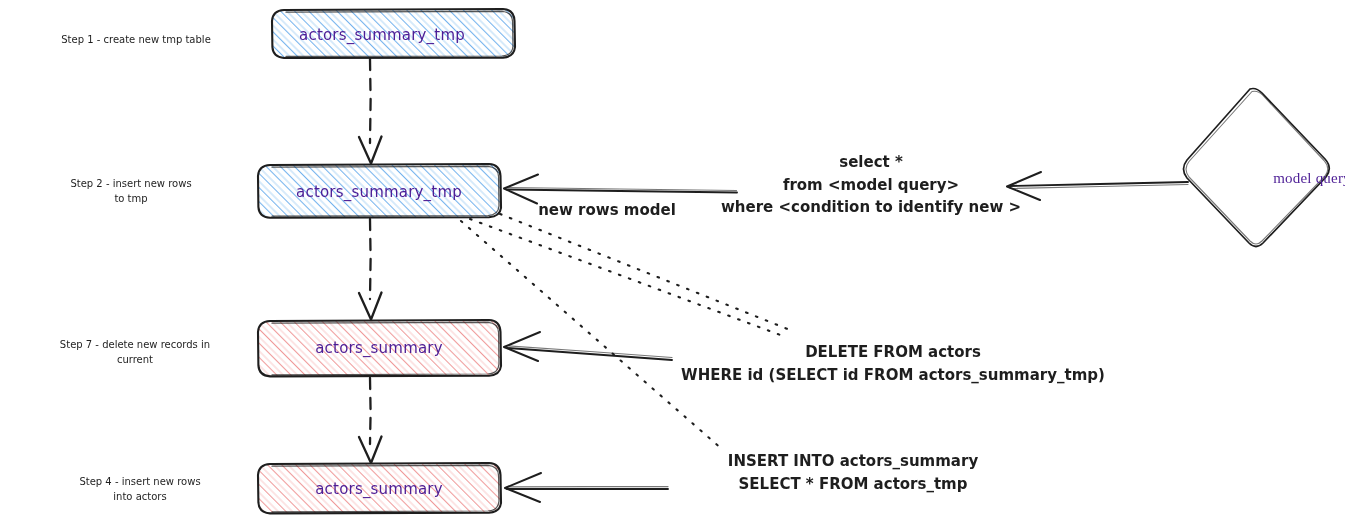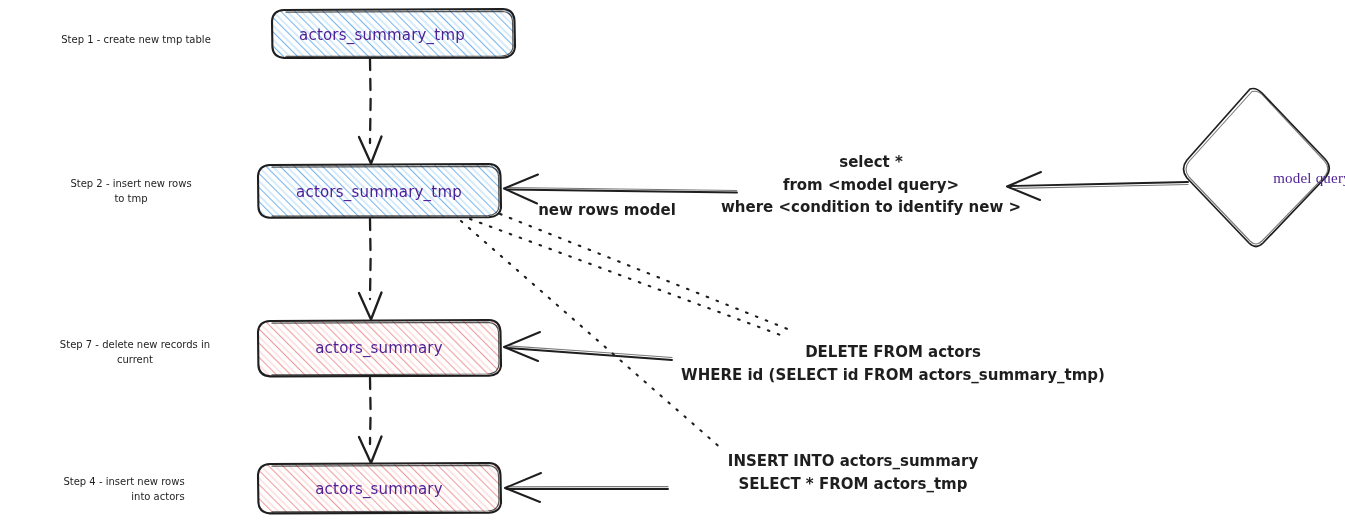--- a/index.html
+++ b/index.html
@@ -126,21 +126,21 @@
     <path d="M470 219 L783 336" fill="none" stroke="#1e1e1e" stroke-width="2.1" stroke-dasharray="1.6 9" stroke-linecap="round"></path>
     <path d="M461 221 L723 450" fill="none" stroke="#1e1e1e" stroke-width="2.1" stroke-dasharray="1.6 9" stroke-linecap="round"></path>
   </g>
 </svg>
 
 <div class="step-label" style="left:136px;top:40px;">Step 1 - create new tmp table</div>
 <div class="step-label" style="left:131px;top:191px;">Step 2 - insert new rows
 to tmp</div>
 <div class="step-label" style="left:135px;top:352px;">Step 7 - delete new records in
 current</div>
-<div class="step-label" style="left:124px;top:489px;text-align:right;">Step 4 - insert new rows
+<div class="step-label" style="left:140px;top:489px;">Step 4 - insert new rows
 into actors</div>
 
 <div class="node-label" style="left:382px;top:35px;">actors_summary_tmp</div>
 <div class="node-label" style="left:379px;top:192px;">actors_summary_tmp</div>
 <div class="node-label" style="left:379px;top:348px;">actors_summary</div>
 <div class="node-label" style="left:379px;top:489px;">actors_summary</div>
 <div class="node-label" style="left:1312px;top:178px;font-family:Liberation Serif, serif;">model query</div>
 
 <div class="edge-label center" style="left:607px;top:210px;">new rows model</div>
 

